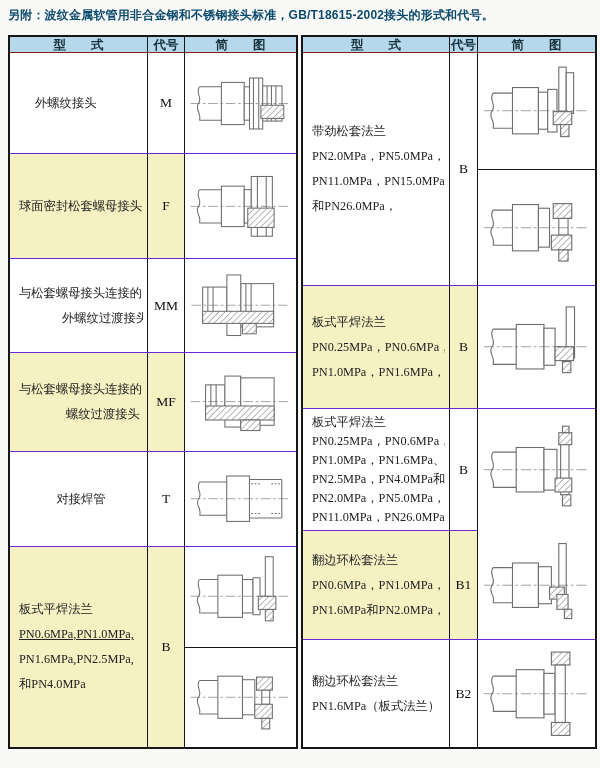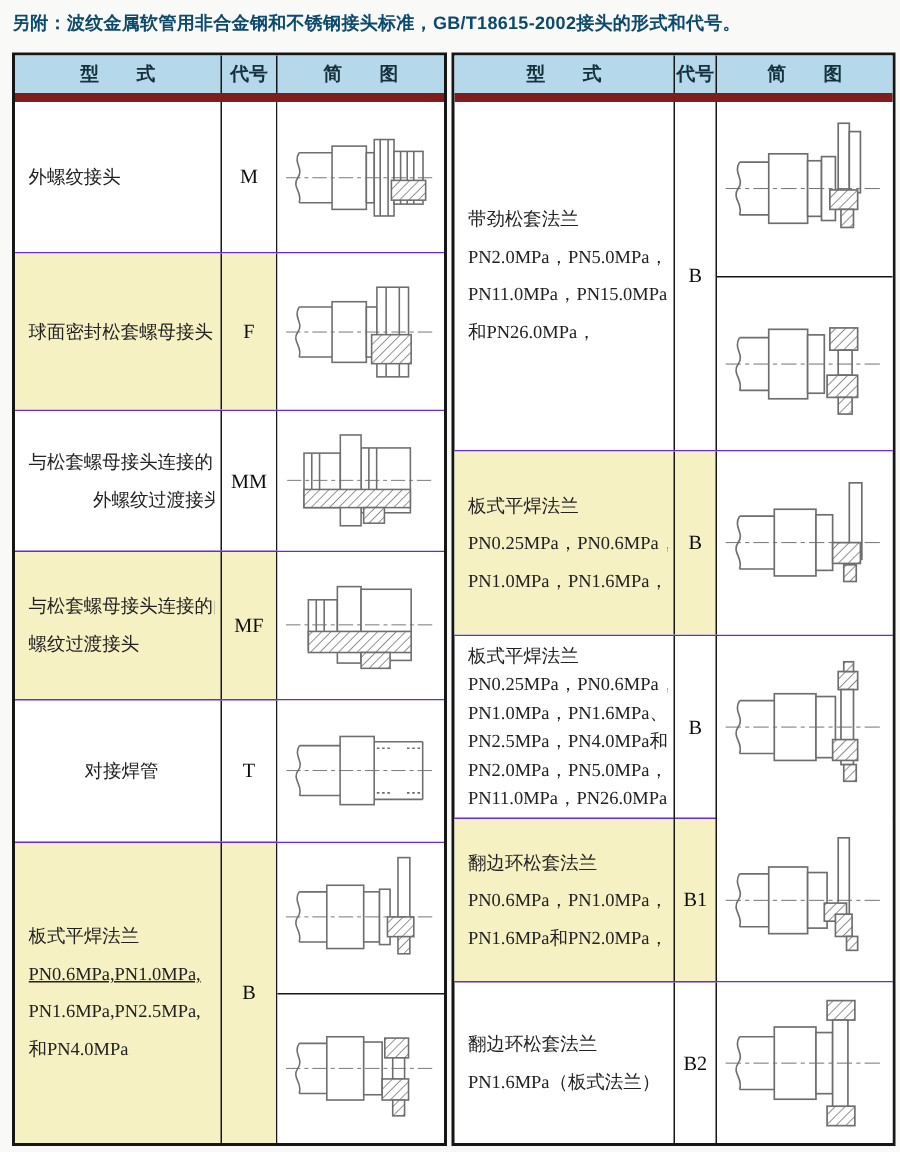--- a/index.html
+++ b/index.html
@@ -9,21 +9,21 @@
     font-family:"Liberation Sans","DejaVu Sans",sans-serif;
     position:relative;overflow:hidden;
   }
   .title{
     position:absolute;left:8px;top:7px;width:588px;
     font-size:12px;font-weight:700;color:#0c4a6e;letter-spacing:.2px;
     white-space:nowrap;
   }
   .tables{position:absolute;left:8px;top:35px;display:flex;gap:3px}
   .jt{border:2px solid #161616;background:#fff}
-  .thead{display:grid;height:31px;background:var(--hbg);border-bottom:6px solid #7f1d1d}
+  .thead{display:grid;height:16px;background:var(--hbg);border-bottom:1px solid #7f1d1d}
   .th{
     display:flex;align-items:center;justify-content:center;
     font-size:12.5px;font-weight:700;color:#16313d;
   }
   .th + .th{border-left:1px solid #161616}
   .trow{display:grid}
   .trow + .trow{border-top:1px solid #6d28d9}
   .tc + .tc{border-left:1px solid #161616}
   .type{
     display:flex;flex-direction:column;justify-content:center;
@@ -59,21 +59,21 @@
   <div class="title">另附：波纹金属软管用非合金钢和不锈钢接头标准，GB/T18615-2002接头的形式和代号。</div>
   <div class="tables">
     <div class="jt" id="t-left">
         <div class="thead" style="grid-template-columns: 137px 37px 112px;">
           <div class="th">型　　式</div>
           <div class="th">代号</div>
           <div class="th">简　　图</div>
         </div>
         <div class="trow" style="grid-template-columns: 137px 37px 112px; height: 100px;">
           <div class="tc type">
-            <div class="tline" style="line-height: 18px;">外螺纹接头</div>
+            <div class="tline" style="line-height: 18px; margin-left: 16px;">外螺纹接头</div>
           </div>
           <div class="tc code">M</div>
           <div class="tc diag">
             <div class="dsub">
               <svg viewBox="0 0 120 100" preserveAspectRatio="xMidYMid meet">
                 <path d="M13,31H38M13,69H38" fill="none" stroke="#6e6e6e" stroke-width="1.2"></path>
                 <path d="M13,31C8,39 17,43 12,50C7,57 16,61 13,69" fill="none" stroke="#6e6e6e" stroke-width="1.2"></path>
                 <rect x="38" y="26" width="26" height="48" fill="#fff" stroke="#6e6e6e" stroke-width="1.2"></rect>
                 <rect x="64" y="31" width="6" height="38" fill="#fff" stroke="#6e6e6e" stroke-width="1.2"></rect>
                 <rect x="70" y="21" width="15" height="58" fill="#fff" stroke="#6e6e6e" stroke-width="1.2"></rect>
@@ -123,21 +123,21 @@
                 <rect x="16" y="57" width="82" height="14" fill="url(#hatchp)" stroke="#6e6e6e" stroke-width="1.2"></rect>
                 <rect x="62" y="71" width="16" height="12" fill="url(#hatchp)" stroke="#6e6e6e" stroke-width="1.2"></rect>
                 <path d="M3,50H117" stroke="#6e6e6e" stroke-width="0.7" fill="none" stroke-dasharray="11 3 3 3"></path>
               </svg>
             </div>
           </div>
         </div>
         <div class="trow" style="grid-template-columns: 137px 37px 112px; height: 99px;">
           <div class="tc type hl">
             <div class="tline" style="line-height: 25px;">与松套螺母接头连接的内</div>
-            <div class="tline" style="line-height: 25px;">螺纹过渡接头</div>
+            <div class="tline" style="line-height: 25px; margin-left: 47px;">螺纹过渡接头</div>
           </div>
           <div class="tc code hl">MF</div>
           <div class="tc diag">
             <div class="dsub">
               <svg viewBox="0 0 120 100" preserveAspectRatio="xMidYMid meet">
                 <rect x="20" y="31" width="22" height="38" fill="#fff" stroke="#6e6e6e" stroke-width="1.2"></rect>
                 <path d="M26,31V69M32,31V69" fill="none" stroke="#6e6e6e" stroke-width="1.2"></path>
                 <rect x="42" y="21" width="18" height="58" fill="#fff" stroke="#6e6e6e" stroke-width="1.2"></rect>
                 <rect x="60" y="23" width="38" height="54" fill="#fff" stroke="#6e6e6e" stroke-width="1.2"></rect>
                 <rect x="20" y="55" width="78" height="16" fill="url(#hatchp)" stroke="#6e6e6e" stroke-width="1.2"></rect>

